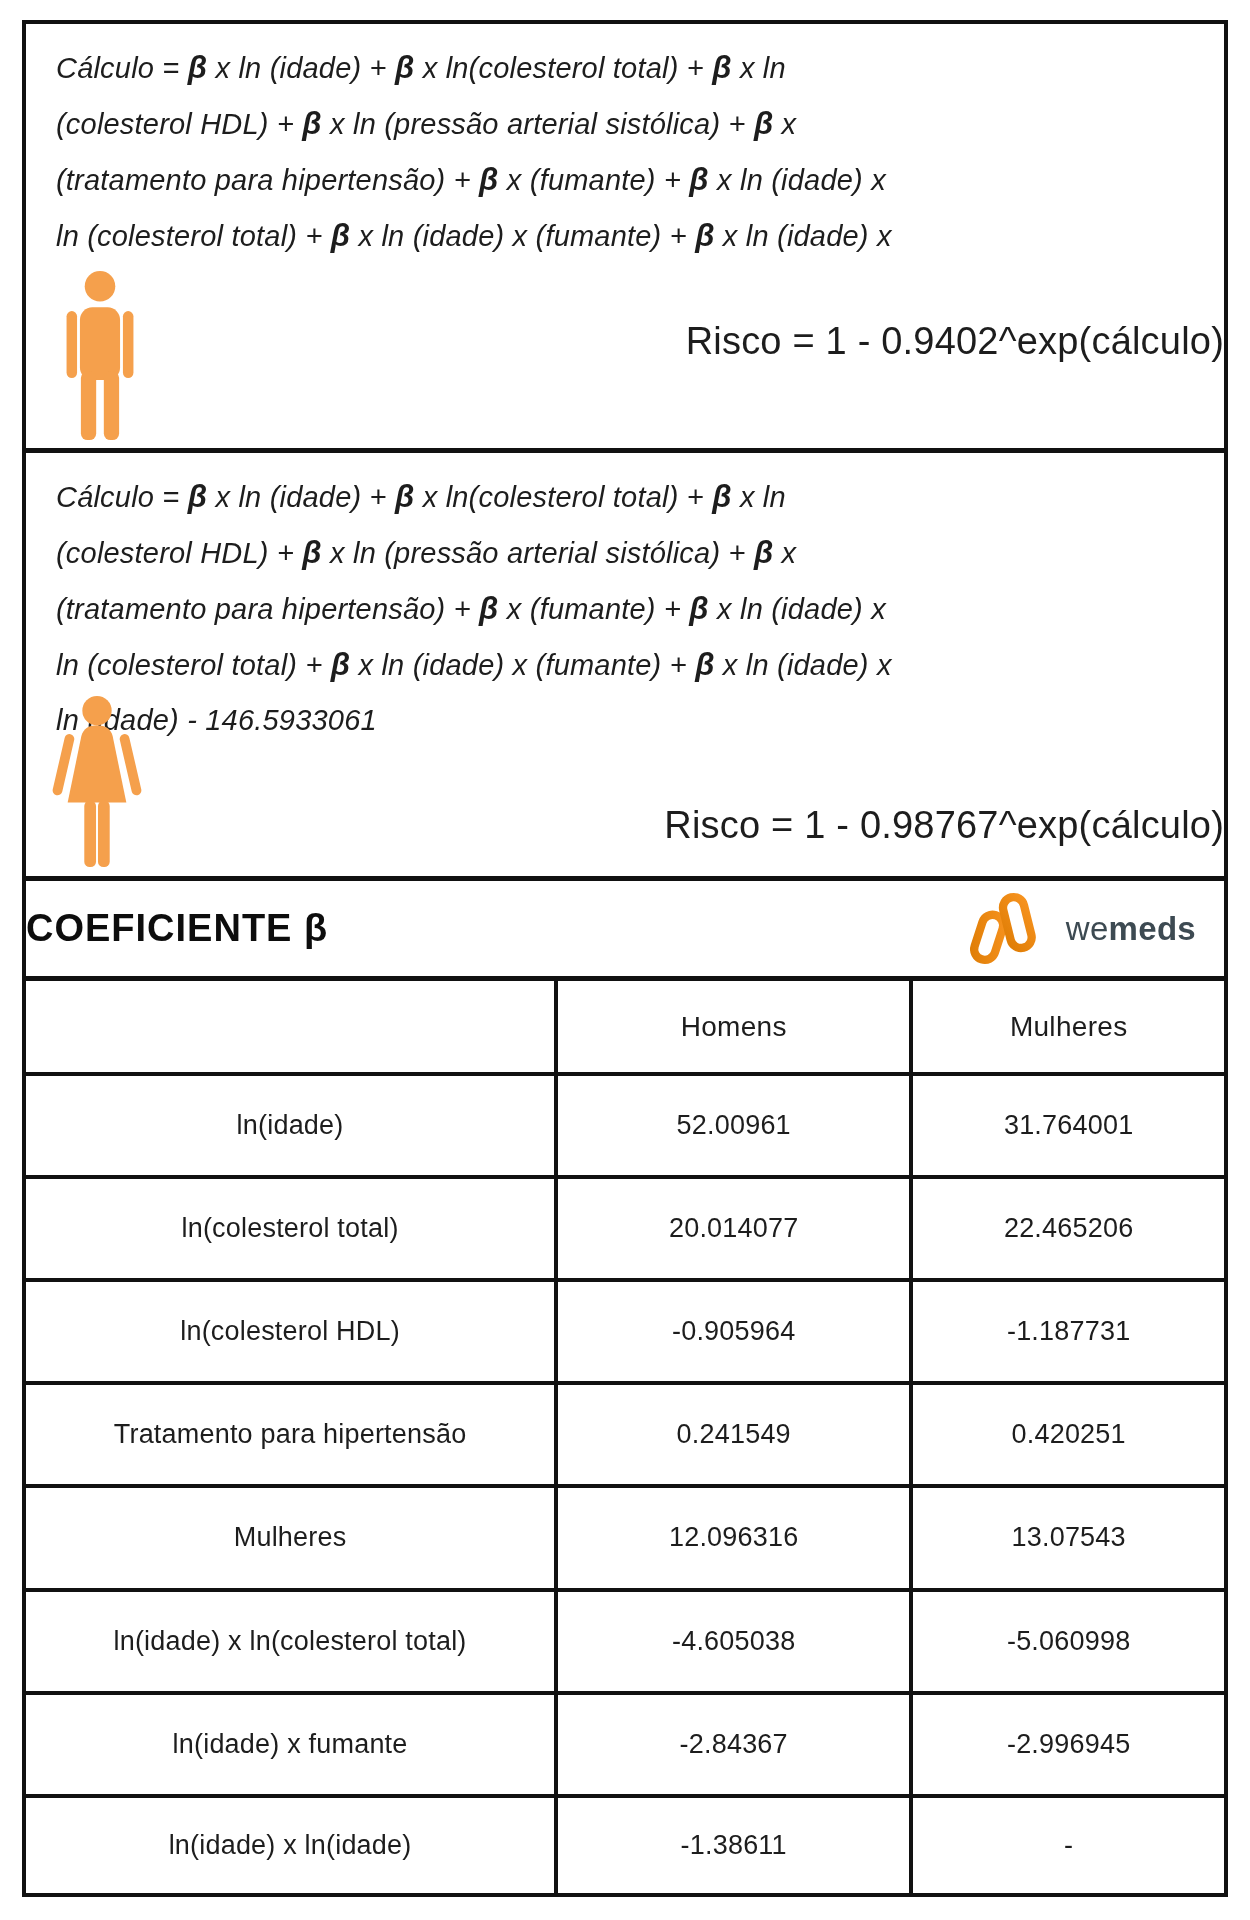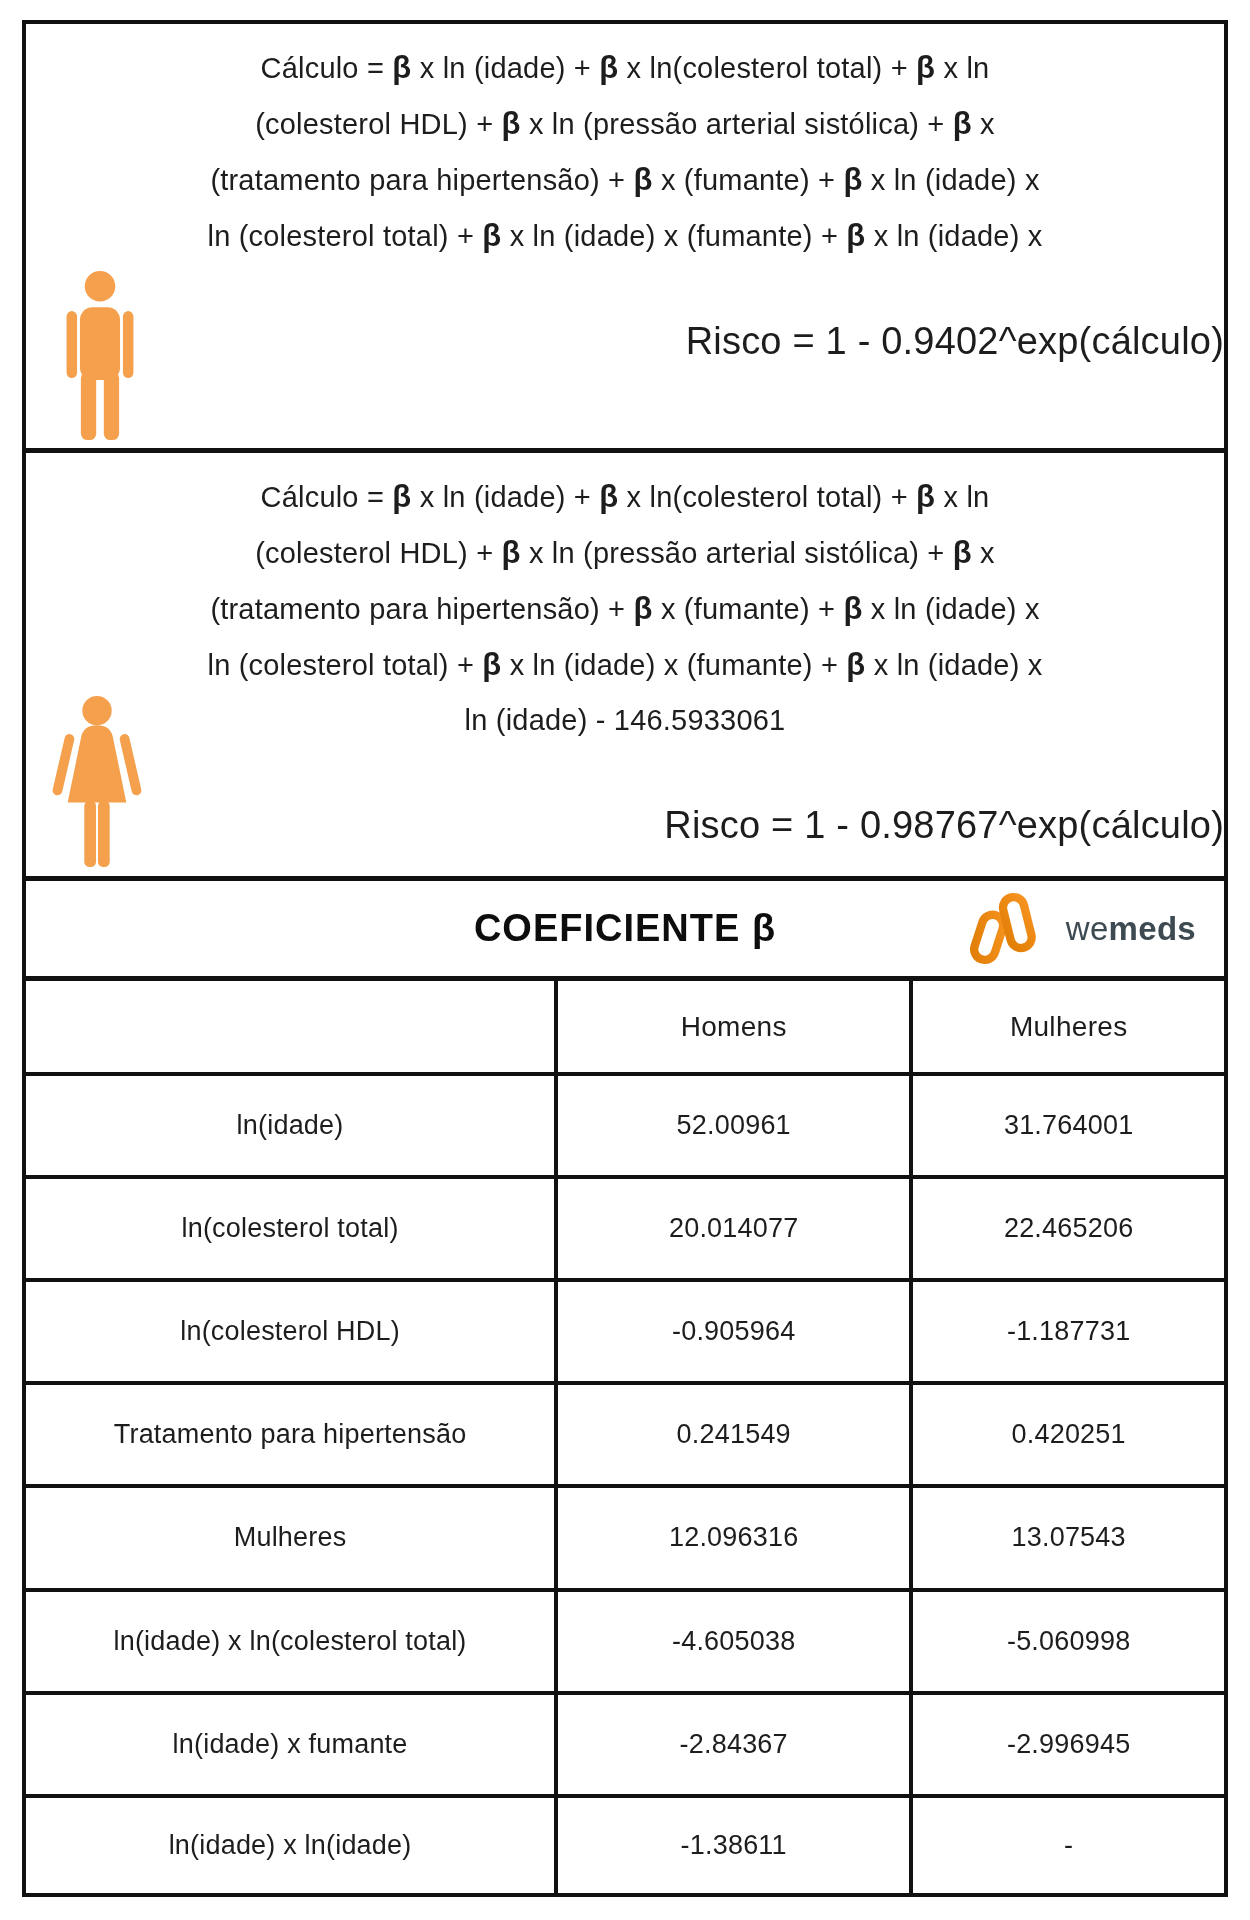--- a/index.html
+++ b/index.html
@@ -8,32 +8,32 @@
     font-family:"Liberation Sans", sans-serif;color:#1d1d1d;
   }
   .frame{
     position:absolute;left:22px;top:20px;width:1206px;height:1877px;
     box-sizing:border-box;border:4px solid var(--border_black,#101010);background:#fff;
   }
   
   .sec{position:relative;box-sizing:border-box;border-bottom:5px solid var(--border_black,#101010);}
   .sec-male{height:429px;}
   .sec-female{height:428px;}
-  .formula{padding:16px 30px 0 30px;text-align:center;font-size:29px;line-height:55px;letter-spacing:.2px;}
+  .formula{padding:16px 30px 0 30px;text-align:left;font-size:29px;line-height:55px;letter-spacing:.2px;font-style:italic;}
   .formula .fline b{font-weight:700;font-size:31px;}
   .risk{margin-top:50px;text-align:right;font-size:38px;line-height:55px;letter-spacing:.2px;}
   .person{position:absolute;width:96px;height:172px;}
   .sec-male .person{left:26px;top:246px;}
   .sec-female .person{left:22px;top:242px;width:98px;height:176px;}
   .person svg{width:100%;height:100%;display:block;}
   .person .fill{fill:var(--accent_orange,#F5A04C);}
   
   .band{position:relative;height:100px;box-sizing:border-box;border-bottom:5px solid var(--border_black,#101010);}
   .band-title{
-    text-align:center;line-height:95px;font-size:38px;font-weight:800;
+    text-align:left;line-height:95px;font-size:38px;font-weight:800;
     letter-spacing:1px;color:#0d0d0d;
   }
   .logo{position:absolute;right:28px;top:0;height:95px;display:flex;align-items:center;gap:26px;}
   .logo-mark{width:74px;height:74px;}
   .logo-text{font-size:33px;color:var(--brand_text,#3d4a52);letter-spacing:.3px;font-weight:400;}
   .logo-text b{font-weight:700;}
   
   .tablewrap{height:912px;}
   table{
     width:100%;height:912px;border-collapse:collapse;border-style:hidden;

